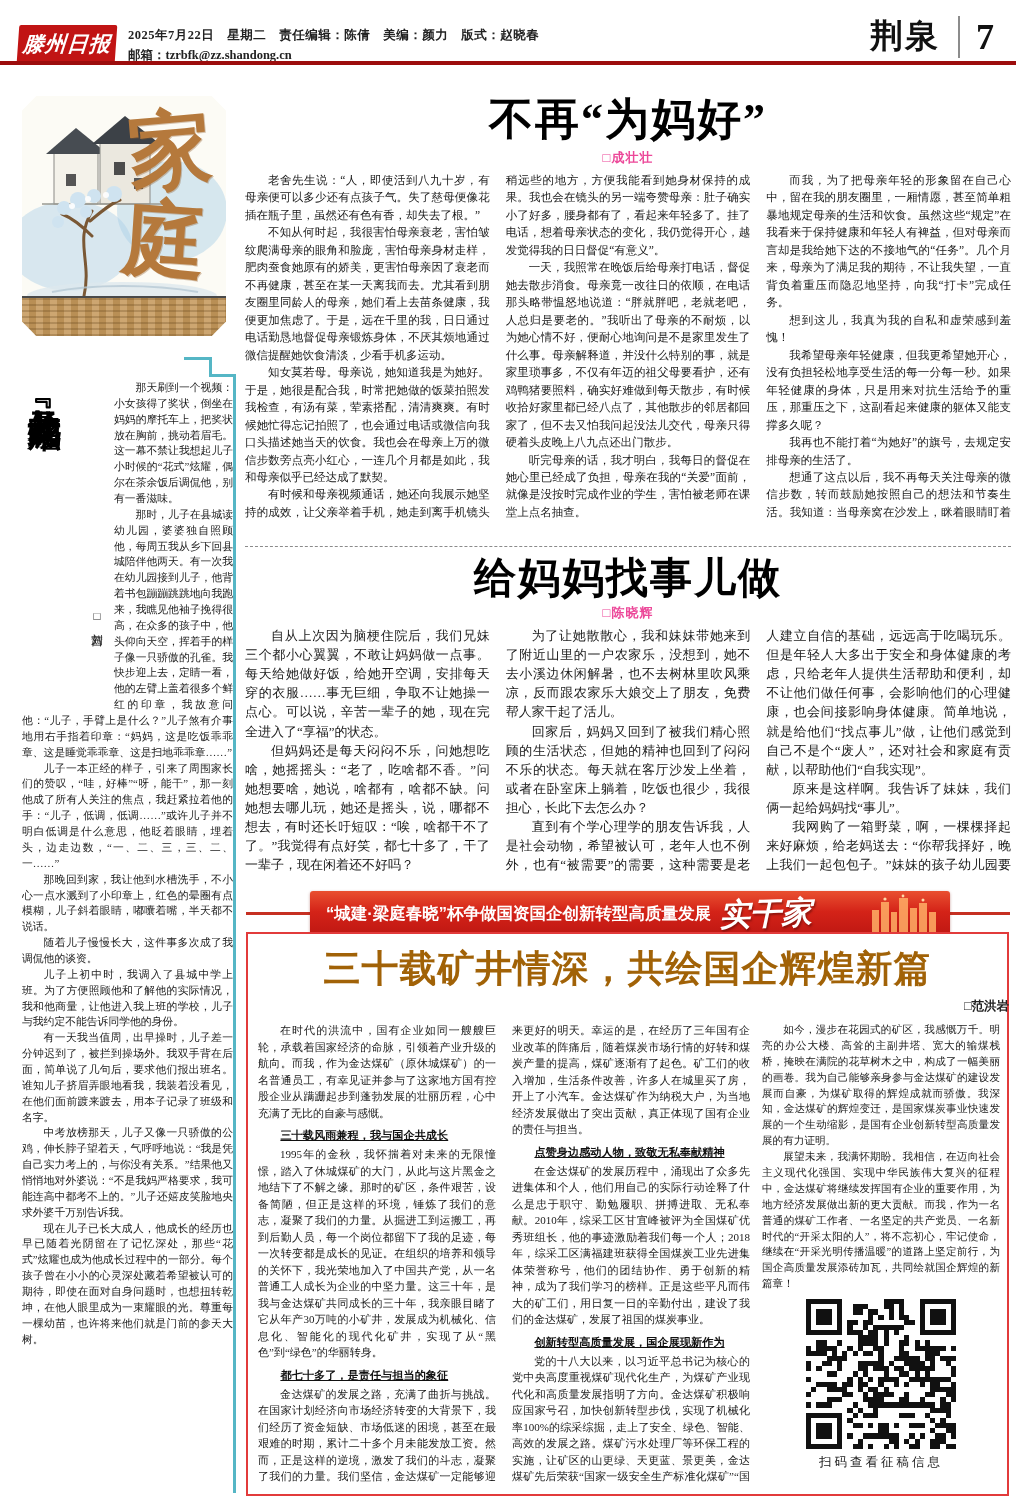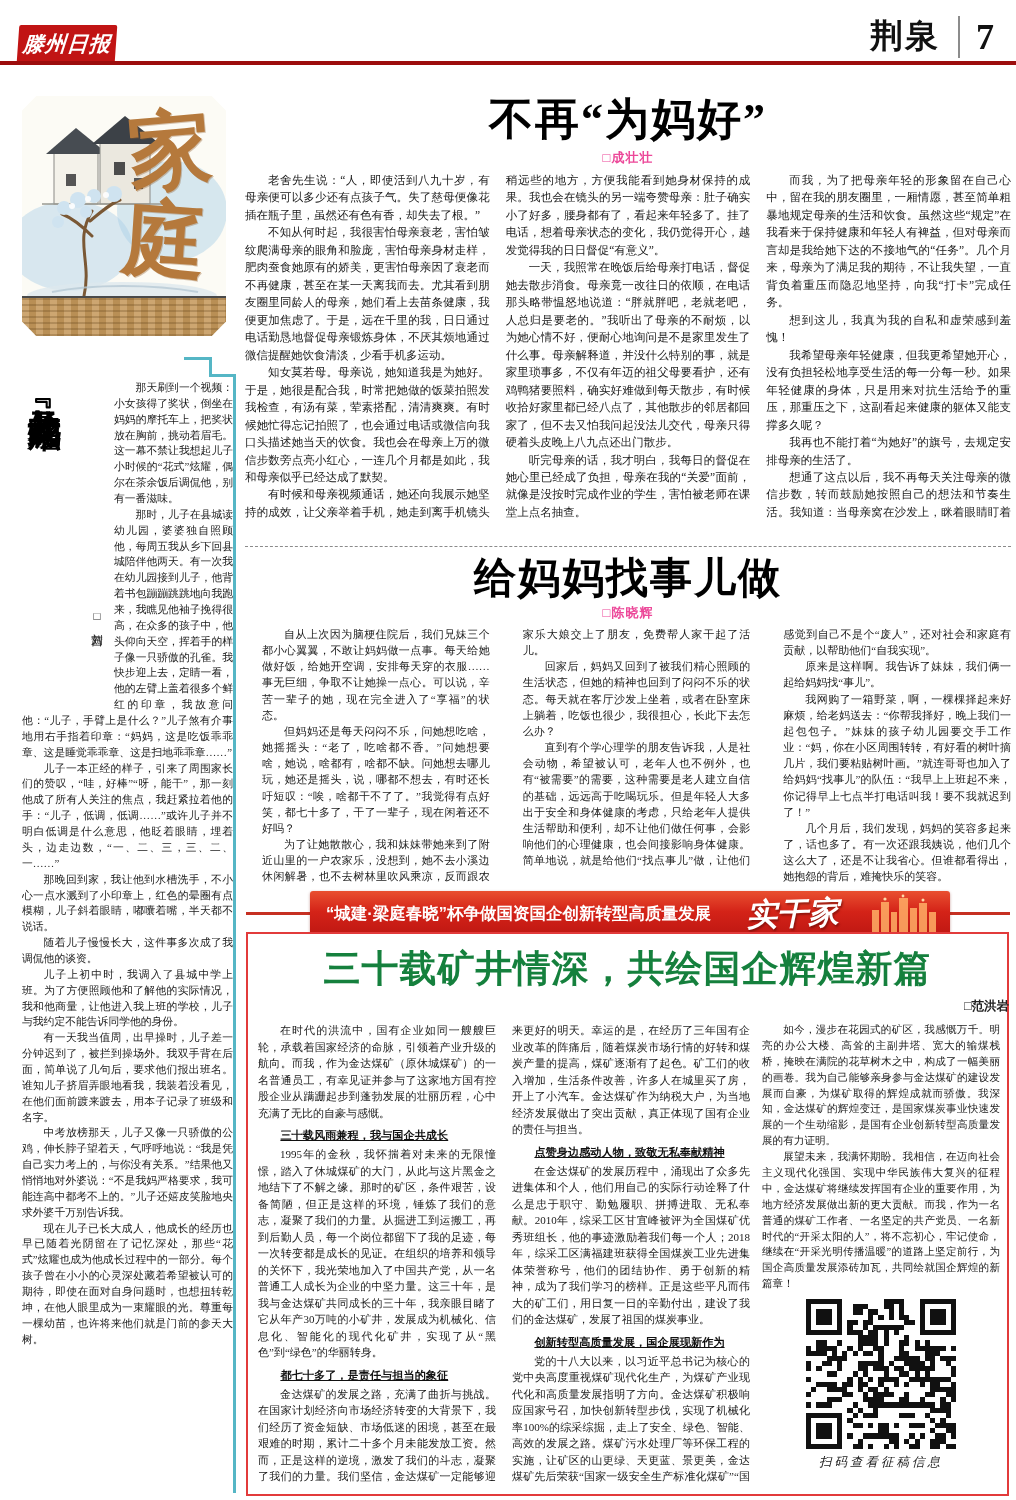--- a/index.html
+++ b/index.html
@@ -74,67 +74,71 @@
   .a2-title { top:550px; font-size:42px; }
   .byline { position:absolute; left:245px; width:766px; text-align:center;
     font-size:13px; font-weight:700; color:#ec4899; letter-spacing:1px; }
   .a1-author { top:149px; }
   .a2-author { top:604px; }
   .colbody { position:absolute; left:245px; width:766px; overflow:hidden;
     column-gap:16px; column-count:3; column-fill:auto; }
   .colbody p { font-size:11.5px; line-height:1.52; text-align:justify; text-indent:2em; }
   .a1-body { top:172px; height:366px; }
   .a2-body { top:626px; height:264px; }
-  .a2-body p { font-size:11px; line-height:1.47;margin-left:17px; }
+  .a2-body p { font-size:13px; line-height:1.47; }
   .dashed-divider { position:absolute; left:245px; top:546px; width:766px; height:0;
     border-top:1.5px dashed #8a8a8a; }
 
   
   .banner-line { position:absolute; top:912px; height:3px; background:#c63022; }
   .banner-line.l { left:246px; width:66px; }
   .banner-line.r { left:948px; width:62px; }
   .banner {
     position:absolute; left:310px; top:891px; width:640px; height:46px;
     background:linear-gradient(180deg,#e95030 0%,#d42318 45%,#bd1612 100%);
     border-radius:3px; display:flex; align-items:center; padding:0 8px 0 16px;
-    box-shadow:0 1px 3px rgba(120,20,10,.4); overflow:hidden;gap:27px;
+    box-shadow:0 1px 3px rgba(120,20,10,.4); overflow:hidden;
   }
   .banner-text { color:#fff; font-weight:700; font-size:16.5px; letter-spacing:0px;
     font-family:"Liberation Sans","DejaVu Sans",sans-serif; white-space:nowrap; }
   .banner-calli { color:#fff; font-size:31px; font-weight:700; font-style:italic;
     font-family:cursive,"DejaVu Serif",serif; margin-left:8px; white-space:nowrap;
     transform:rotate(-2deg); text-shadow:1px 2px 2px rgba(80,10,5,.5); }
   .banner-sky { margin-left:auto; opacity:.95; }
 
   
   .red-box { position:absolute; left:246px; top:932px; width:763px; height:564px;
     border:2px solid #e23b3b; background:#fff; }
   .mine-title { position:absolute; left:246px; top:944px; width:763px; text-align:center;
-    font-size:37px; font-weight:700; letter-spacing:1px; color:#15803d;
+    font-size:37px; font-weight:700; letter-spacing:1px; color:#a16207;
     font-family:"Liberation Serif","DejaVu Serif",serif; }
   .mine-author { position:absolute; left:246px; top:998px; width:763px; text-align:right;
     font-size:12.5px; font-weight:700; color:#222; }
   .mine-cols2 { position:absolute; left:258px; top:1022px; width:492px; height:466px;
     column-count:2; column-gap:16px; column-fill:auto; overflow:hidden; }
   .mine-cols2 p { font-size:11px; line-height:1.5; text-align:justify; text-indent:2em; }
   .mine-cols2 h3 { font-size:11.2px; font-weight:700; margin:7px 0 3px; text-indent:2em;
     font-family:"Liberation Sans","DejaVu Sans",sans-serif; color:#111;text-decoration:underline; }
   .mine-col3 { position:absolute; left:762px; top:1022px; width:238px; height:466px; overflow:hidden; }
   .mine-col3 p { font-size:10.6px; line-height:1.5; text-align:justify; text-indent:2em; }
   .qr-wrap { width:100%; display:flex; flex-direction:column; align-items:center; margin-top:7px; }
   .qr-caption { margin-top:5px; font-size:12.5px; letter-spacing:3px; color:#222;
-    font-family:cursive,"DejaVu Serif",serif; font-style:italic; }
+    font-family:cursive,"DejaVu Serif",serif; }
 </style>
 </head>
 <body>
 
 <div class="page">
 
   <div class="masthead-logo">
     <span>滕州日报</span>
+  </div>
+  <div class="header-info">
+    <div class="line1">2025年7月22日　星期二　责任编辑：陈倩　美编：颜力　版式：赵晓春</div>
+    <div class="line2">邮箱：tzrbfk@zz.shandong.cn</div>
   </div>
   <div class="header-right">
     <span class="section-name">荆泉</span>
     <span class="header-divider"></span>
     <span class="page-number">7</span>
   </div>
   <div class="header-rule"></div>
 
   <div class="family-art">
     <svg width="204" height="240" viewBox="0 0 204 240">

